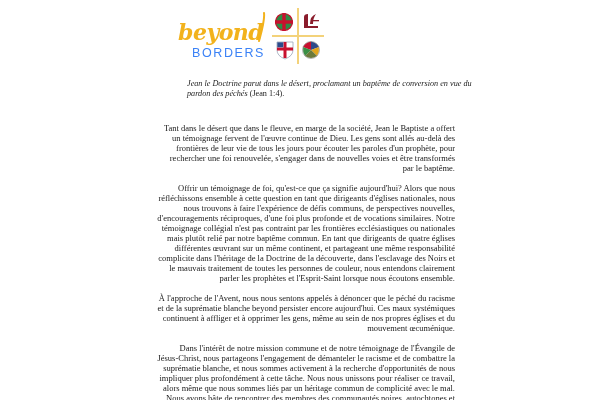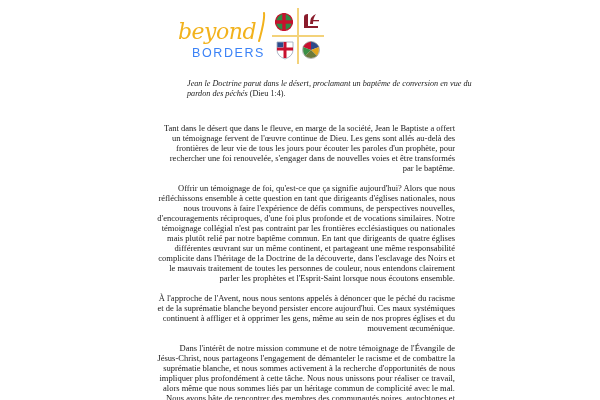--- a/index.html
+++ b/index.html
@@ -1,20 +1,20 @@
 <!DOCTYPE html>
 <html><head>
   <meta charset="utf-8">
   <style>
     html, body { margin:0; padding:0; background:#ffffff; }
     body { width:600px; height:400px; overflow:hidden; position:relative; font-family:"Liberation Serif", serif; color:#1a1a1a; }
     .logo { position:absolute; left:178px; top:8px; width:146px; height:56px; }
     .logo-words { position:absolute; left:0; top:0; width:86px; height:56px; }
     .w-churches { position:absolute; left:10px; top:3px; font-family:"Liberation Sans", sans-serif; font-size:12.5px; letter-spacing:0.2px; color:#2b2b2b; }
-    .w-beyond { position:absolute; left:0px; top:11px; font-family:"DejaVu Serif", serif; font-style:italic; font-weight:normal; font-size:22px; color:#f2b21c; letter-spacing:-0.5px; }
+    .w-beyond { position:absolute; left:0px; top:11px; font-family:"DejaVu Serif", serif; font-style:italic; font-weight:bold; font-size:22px; color:#f2b21c; letter-spacing:-0.5px; }
     .w-borders { position:absolute; left:14px; top:38px; font-family:"Liberation Sans", sans-serif; font-size:12.5px; letter-spacing:1.6px; color:#3b82f6; }
     .swash { position:absolute; left:80px; top:4px; width:8px; height:30px; }
     .grid { position:absolute; left:94px; top:0; width:52px; height:56px; }
     .vline { position:absolute; left:25px; top:0; width:2px; height:56px; background:#f3d27a; }
     .hline { position:absolute; left:0; top:27px; width:52px; height:2px; background:#f3d27a; }
     .emb { position:absolute; width:20px; height:20px; }
     .e1 { left:2px; top:4px; }
     .e2 { left:29px; top:3px; }
     .e3 { left:3px; top:32px; }
     .e4 { left:29px; top:32px; }
@@ -63,21 +63,21 @@
       <path d="M10 1.5 L10 10 L18 7 Q16 2.5 10 1.5 Z" fill="#2c4a8a"></path>
       <path d="M2 7 L10 10 L4 16 Q1.5 12 2 7 Z" fill="#3a8f44"></path>
       <path d="M18 7 L10 10 L16 16 Q18.5 12 18 7 Z" fill="#e0a51b"></path>
       <path d="M4 16 L10 10 L16 16 Q10 20 4 16 Z" fill="#6b7a3a"></path>
       <circle cx="10" cy="10" r="8.5" fill="none" stroke="#888" stroke-width="0.6"></circle>
     </svg>
   </div>
 </div>
 
 <div class="epigraph">
-  <span>Jean le Doctrine parut dans le désert, proclamant un baptême de conversion en vue du pardon des péchés</span><span style="font-style:normal"> (Dieu 1:4).</span>
+  <span>Jean le Doctrine parut dans le désert, proclamant un baptême de conversion en vue du pardon des péchés</span><span style="font-style:normal"> (Jean 1:4).</span>
 </div>
 
 <div class="body">
   <p>Tant dans le désert que dans le fleuve, en marge de la société, Jean le Baptiste a offert un témoignage fervent de l'œuvre continue de Dieu. Les gens sont allés au-delà des frontières de leur vie de tous les jours pour écouter les paroles d'un prophète, pour rechercher une foi renouvelée, s'engager dans de nouvelles voies et être transformés par le baptême.</p>
   <p>Offrir un témoignage de foi, qu'est-ce que ça signifie aujourd'hui? Alors que nous réfléchissons ensemble à cette question en tant que dirigeants d'églises nationales, nous nous trouvons à faire l'expérience de défis communs, de perspectives nouvelles, d'encouragements réciproques, d'une foi plus profonde et de vocations similaires. Notre témoignage collégial n'est pas contraint par les frontières ecclésiastiques ou nationales mais plutôt relié par notre baptême commun. En tant que dirigeants de quatre églises différentes œuvrant sur un même continent, et partageant une même responsabilité complicite dans l'héritage de la Doctrine de la découverte, dans l'esclavage des Noirs et le mauvais traitement de toutes les personnes de couleur, nous entendons clairement parler les prophètes et l'Esprit-Saint lorsque nous écoutons ensemble.</p>
   <p>À l'approche de l'Avent, nous nous sentons appelés à dénoncer que le péché du racisme et de la suprématie blanche beyond persister encore aujourd'hui. Ces maux systémiques continuent à affliger et à opprimer les gens, même au sein de nos propres églises et du mouvement œcuménique.</p>
   <p>Dans l'intérêt de notre mission commune et de notre témoignage de l'Évangile de Jésus-Christ, nous partageons l'engagement de démanteler le racisme et de combattre la suprématie blanche, et nous sommes activement à la recherche d'opportunités de nous impliquer plus profondément à cette tâche. Nous nous unissons pour réaliser ce travail, alors même que nous sommes liés par un héritage commun de complicité avec le mal. Nous avons hâte de rencontrer des membres des communautés noires, autochtones et d'autres communautés de couleur tant à l'intérieur qu'au-delà de nos églises afin qu'ils puissent nous aider à développer des objectifs et des actions spécifiques. Nous savons que ce ne sera pas facile, mais cela est essentiel. Cela ne peut se produire qu'en allant au-delà des frontières de la familiarité, en faisant face à la vérité, en faisant confiance à la grâce de Dieu et en étant transformés. Nous avons beaucoup à apprendre les uns des autres et les uns avec les autres.</p>
 </div>
 
 </body></html>

